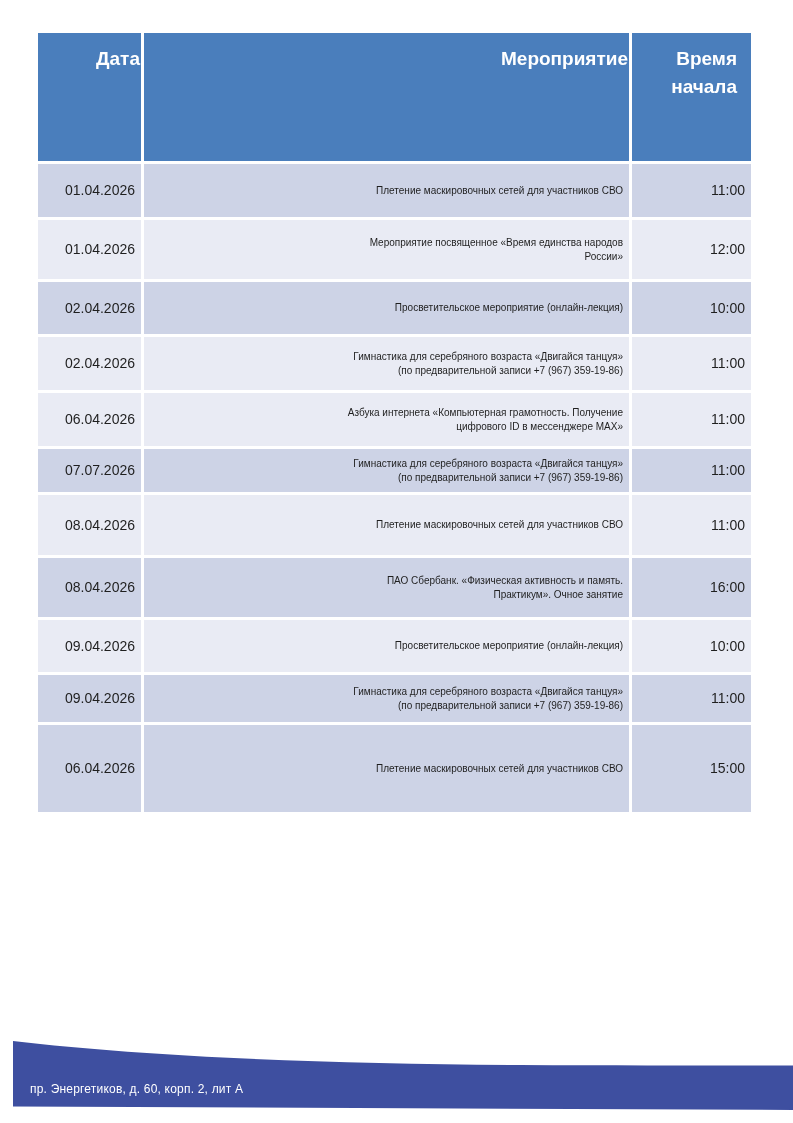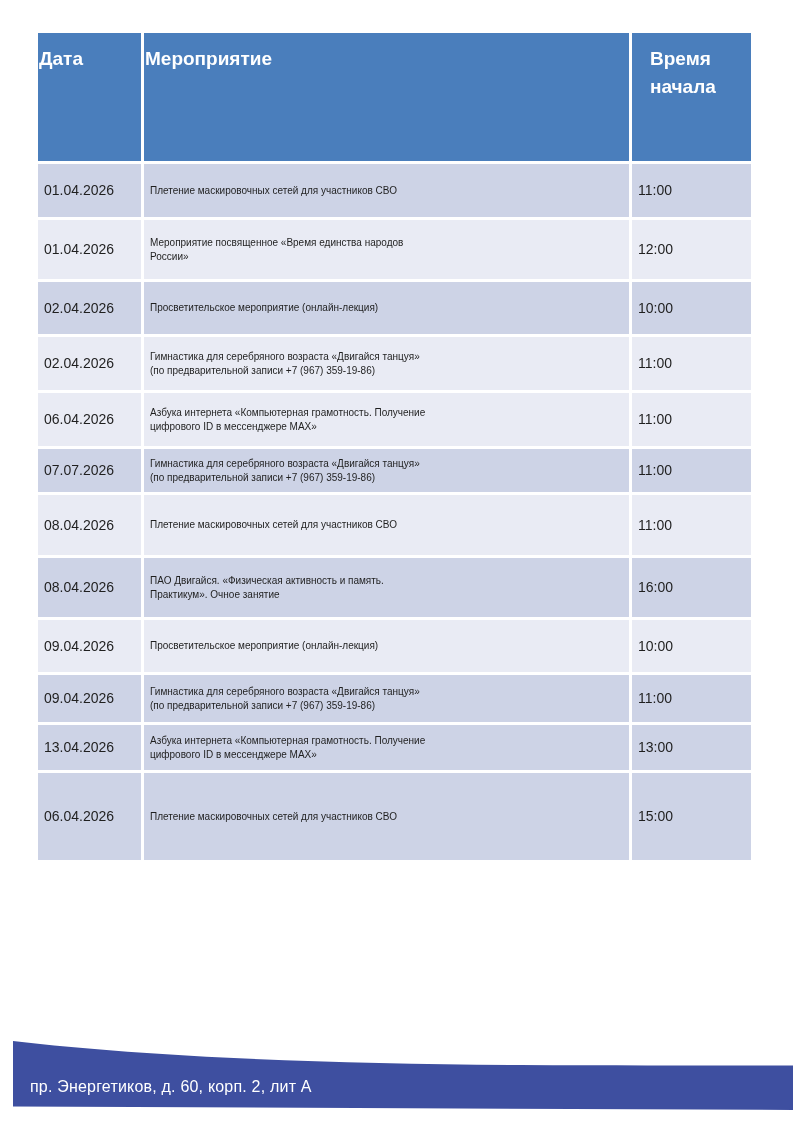--- a/index.html
+++ b/index.html
@@ -25,21 +25,21 @@
     position:absolute;left:35px;top:30px;
     width:716px;table-layout:fixed;
     border-collapse:collapse;
   }
   col.c-date{width:106px;}
   col.c-event{width:488px;}
   col.c-time{width:122px;}
 
   table.schedule td{
     border:3px solid #fff;
-    text-align:left;
+    text-align:right;
     overflow:hidden;
   }
   thead td{
     background:var(--header-bg);
     color:var(--header-text);
     font-weight:bold;
     font-size:19px;
     line-height:1.45;
     vertical-align:top;
     padding-top:12px;
@@ -56,21 +56,21 @@
   tr.dark td{background:var(--row-dark);}
   tr.light td{background:var(--row-light);}
   td.event{white-space:pre-line;}
   td.date,td.time{font-size:14px;}
 
   .footer{position:absolute;left:0;bottom:0;width:793px;height:95px;}
   .footer svg{position:absolute;left:0;top:0;display:block;}
   .footer-text{
     position:absolute;left:30px;bottom:27px;
     color:var(--footer-text);
-    font-size:16px;
+    font-size:12px;
     letter-spacing:0.2px;
   }
 </style>
 </head>
 <body>
 
 <div class="page">
 
   <table class="schedule">
     <colgroup>
@@ -120,40 +120,34 @@
 (по предварительной записи +7 (967) 359-19-86)</td>
         <td class="time">11:00</td>
       </tr>
       <tr class="light" style="height:63px">
         <td class="date">08.04.2026</td>
         <td class="event">Плетение маскировочных сетей для участников СВО</td>
         <td class="time">11:00</td>
       </tr>
       <tr class="dark" style="height:62px">
         <td class="date">08.04.2026</td>
-        <td class="event">ПАО Двигайся. «Физическая активность и память.
+        <td class="event">ПАО Сбербанк. «Физическая активность и память.
 Практикум». Очное занятие</td>
         <td class="time">16:00</td>
       </tr>
       <tr class="light" style="height:55px">
         <td class="date">09.04.2026</td>
         <td class="event">Просветительское мероприятие (онлайн-лекция)</td>
         <td class="time">10:00</td>
       </tr>
       <tr class="dark" style="height:50px">
         <td class="date">09.04.2026</td>
         <td class="event">Гимнастика для серебряного возраста «Двигайся танцуя»
 (по предварительной записи +7 (967) 359-19-86)</td>
         <td class="time">11:00</td>
-      </tr>
-      <tr class="dark" style="height:48px">
-        <td class="date">13.04.2026</td>
-        <td class="event">Азбука интернета «Компьютерная грамотность. Получение
-цифрового ID в мессенджере MAX»</td>
-        <td class="time">13:00</td>
       </tr>
       <tr class="dark" style="height:90px">
         <td class="date">06.04.2026</td>
         <td class="event">Плетение маскировочных сетей для участников СВО</td>
         <td class="time">15:00</td>
       </tr>
     </tbody>
   </table>
 
   <div class="footer">

